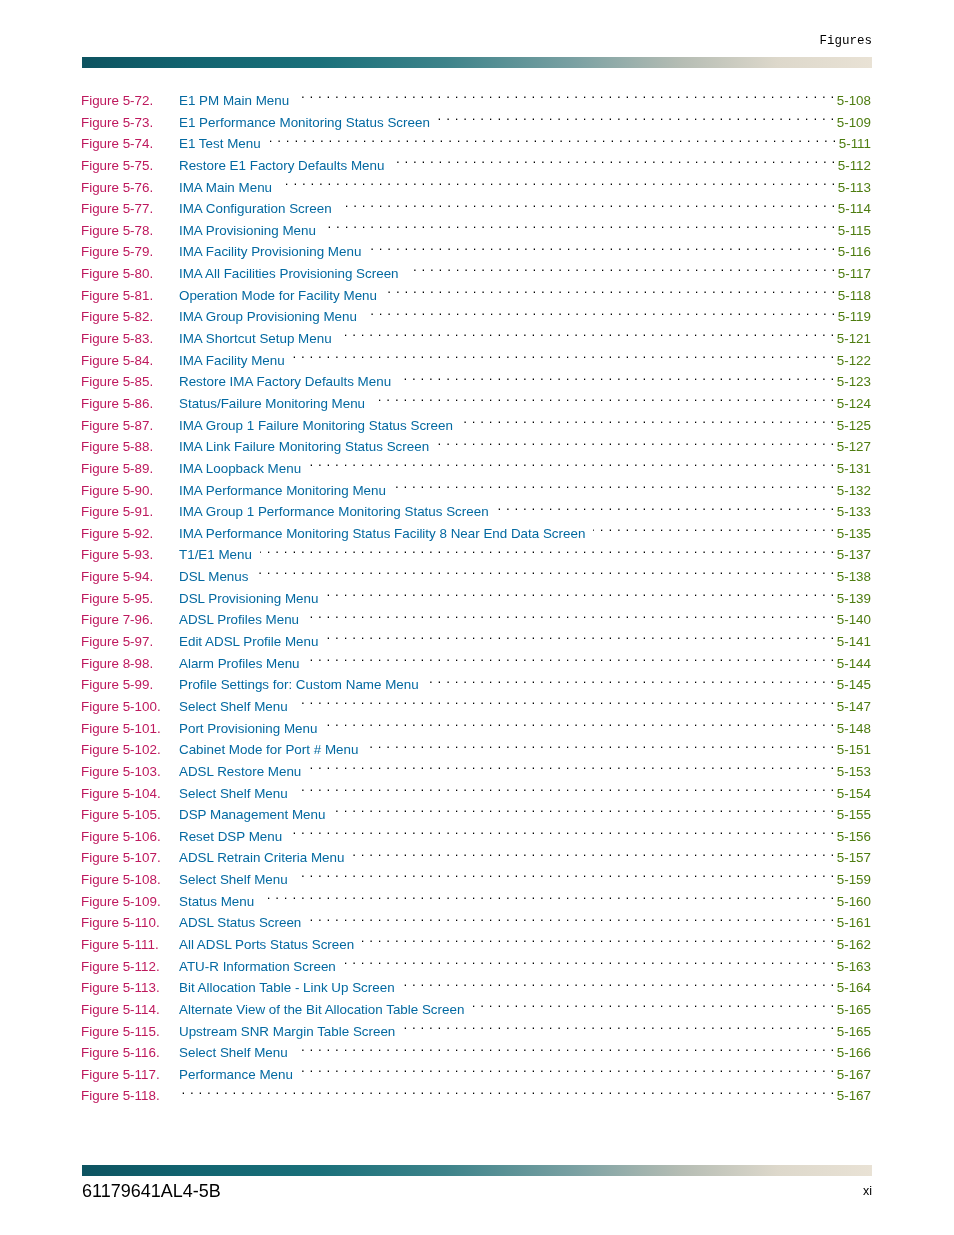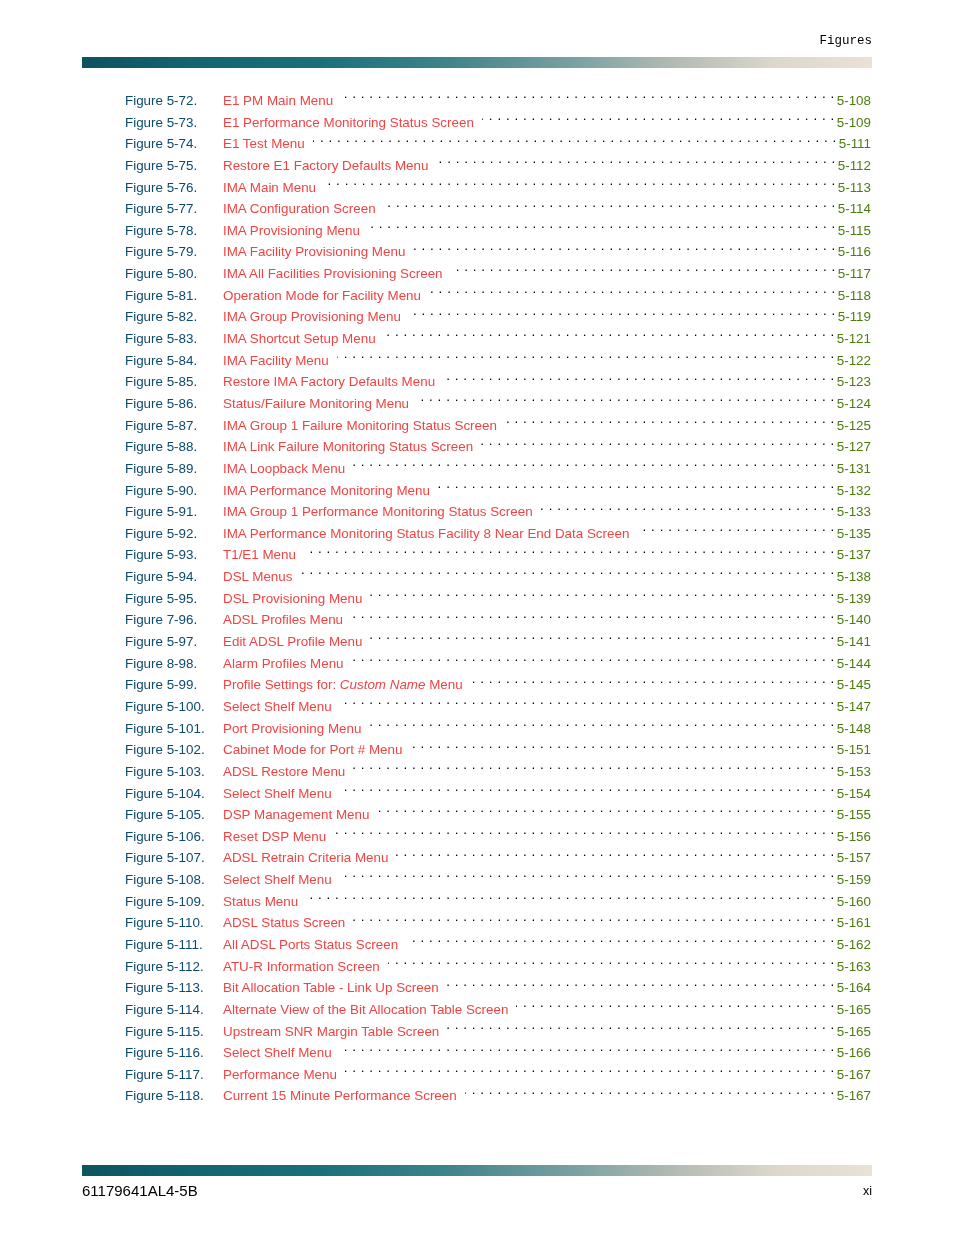--- a/index.html
+++ b/index.html
@@ -66,30 +66,28 @@
     display: flex;
     align-items: baseline;
     height: 21.65px;
     font-size: 13.4px;
     line-height: 21.65px;
     white-space: nowrap;
   }
   .fig-label {
     flex: 0 0 auto;
     width: 98px;
-    color: #0c4a6e;
-    margin-left: 44px;
+    color: #be185d;
   }
   .fig-title {
     flex: 0 0 auto;
-    color: #ef4444;
+    color: #0369a1;
     padding-right: 7px;
   }
   .fig-title .ital {
-    font-style: italic;
   }
   .leader {
     flex: 1 1 auto;
     overflow: hidden;
     height: 14px;
     position: relative;
     margin: 0 1px;
   }
   .leader::before {
     content: ". . . . . . . . . . . . . . . . . . . . . . . . . . . . . . . . . . . . . . . . . . . . . . . . . . . . . . . . . . . . . . . . . . . . . . . . . . . . . . . . . . . . . . . . . . . . . . . . . . . . . . . . . . . . . . . . . . . . . . .";
@@ -114,21 +112,21 @@
     left: 82px;
     bottom: 30px;
     width: 790px;
     height: 40px;
   }
   .rule-bar.bottom { top: 0; }
   .footer-left {
     position: absolute;
     left: 0;
     top: 18px;
-    font-size: 15px;
+    font-size: 18px;
     line-height: 16px;
     white-space: nowrap;
   }
   .footer-right {
     position: absolute;
     right: 0;
     top: 18px;
     font-size: 12.5px;
     line-height: 16px;
     white-space: nowrap;
@@ -417,21 +415,20 @@
         <span class="fig-page">5-166</span>
       </div>
       <div class="toc-row">
         <span class="fig-label">Figure 5-117.</span>
         <span class="fig-title">Performance Menu</span>
         <span class="leader"></span>
         <span class="fig-page">5-167</span>
       </div>
       <div class="toc-row">
         <span class="fig-label">Figure 5-118.</span>
-        <span class="fig-title">Current 15 Minute Performance Screen</span>
         <span class="leader"></span>
         <span class="fig-page">5-167</span>
       </div>
     </div>
 
   <div class="footer">
     <div class="rule-bar bottom"></div>
     <div class="footer-left">61179641AL4-5B</div>
     <div class="footer-right">xi</div>
   </div>

